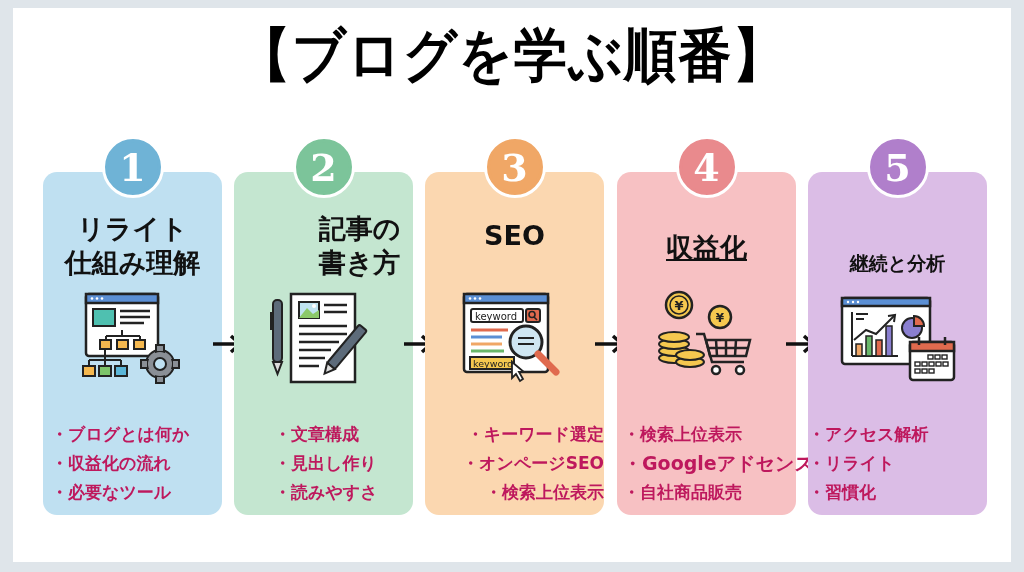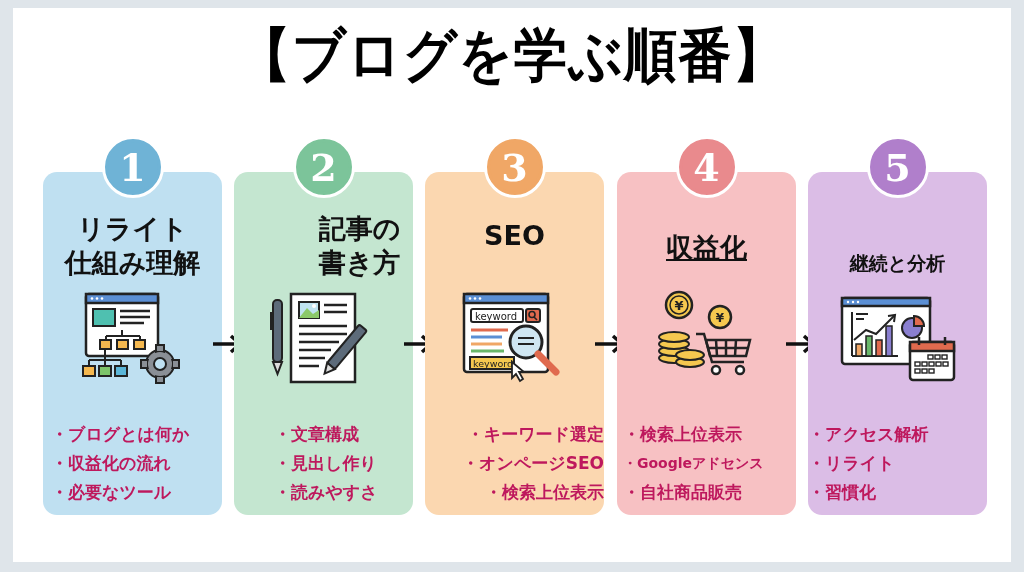--- a/index.html
+++ b/index.html
@@ -198,21 +198,21 @@
           <line x1="74" y1="50" x2="74" y2="66"></line>
           <line x1="84" y1="50" x2="83" y2="66"></line>
         <line x1="56" y1="58" x2="96" y2="58"></line>
       </g>
       <circle cx="64" cy="80" r="4" fill="#fff" stroke="#222" stroke-width="2.5"></circle>
       <circle cx="88" cy="80" r="4" fill="#fff" stroke="#222" stroke-width="2.5"></circle>
     </svg>
   </div>
   <ul class="bullets" style="padding-left:6px;">
     <li>検索上位表示</li>
-    <li style="font-size:14px;">Googleアドセンス</li>
+    <li style="font-size:19px;">Googleアドセンス</li>
     <li>自社商品販売</li>
   </ul>
 </div>
 
 <svg class="arrow" style="left:784px;" viewBox="0 0 34 22">
     <line x1="2" y1="11" x2="28" y2="11" stroke="#111" stroke-width="3.5"></line>
     <polyline points="20,3 29,11 20,19" fill="none" stroke="#111" stroke-width="3.5"></polyline>
   </svg>
 
 <div class="card" style="left:808px;background:#dbbde6;">

